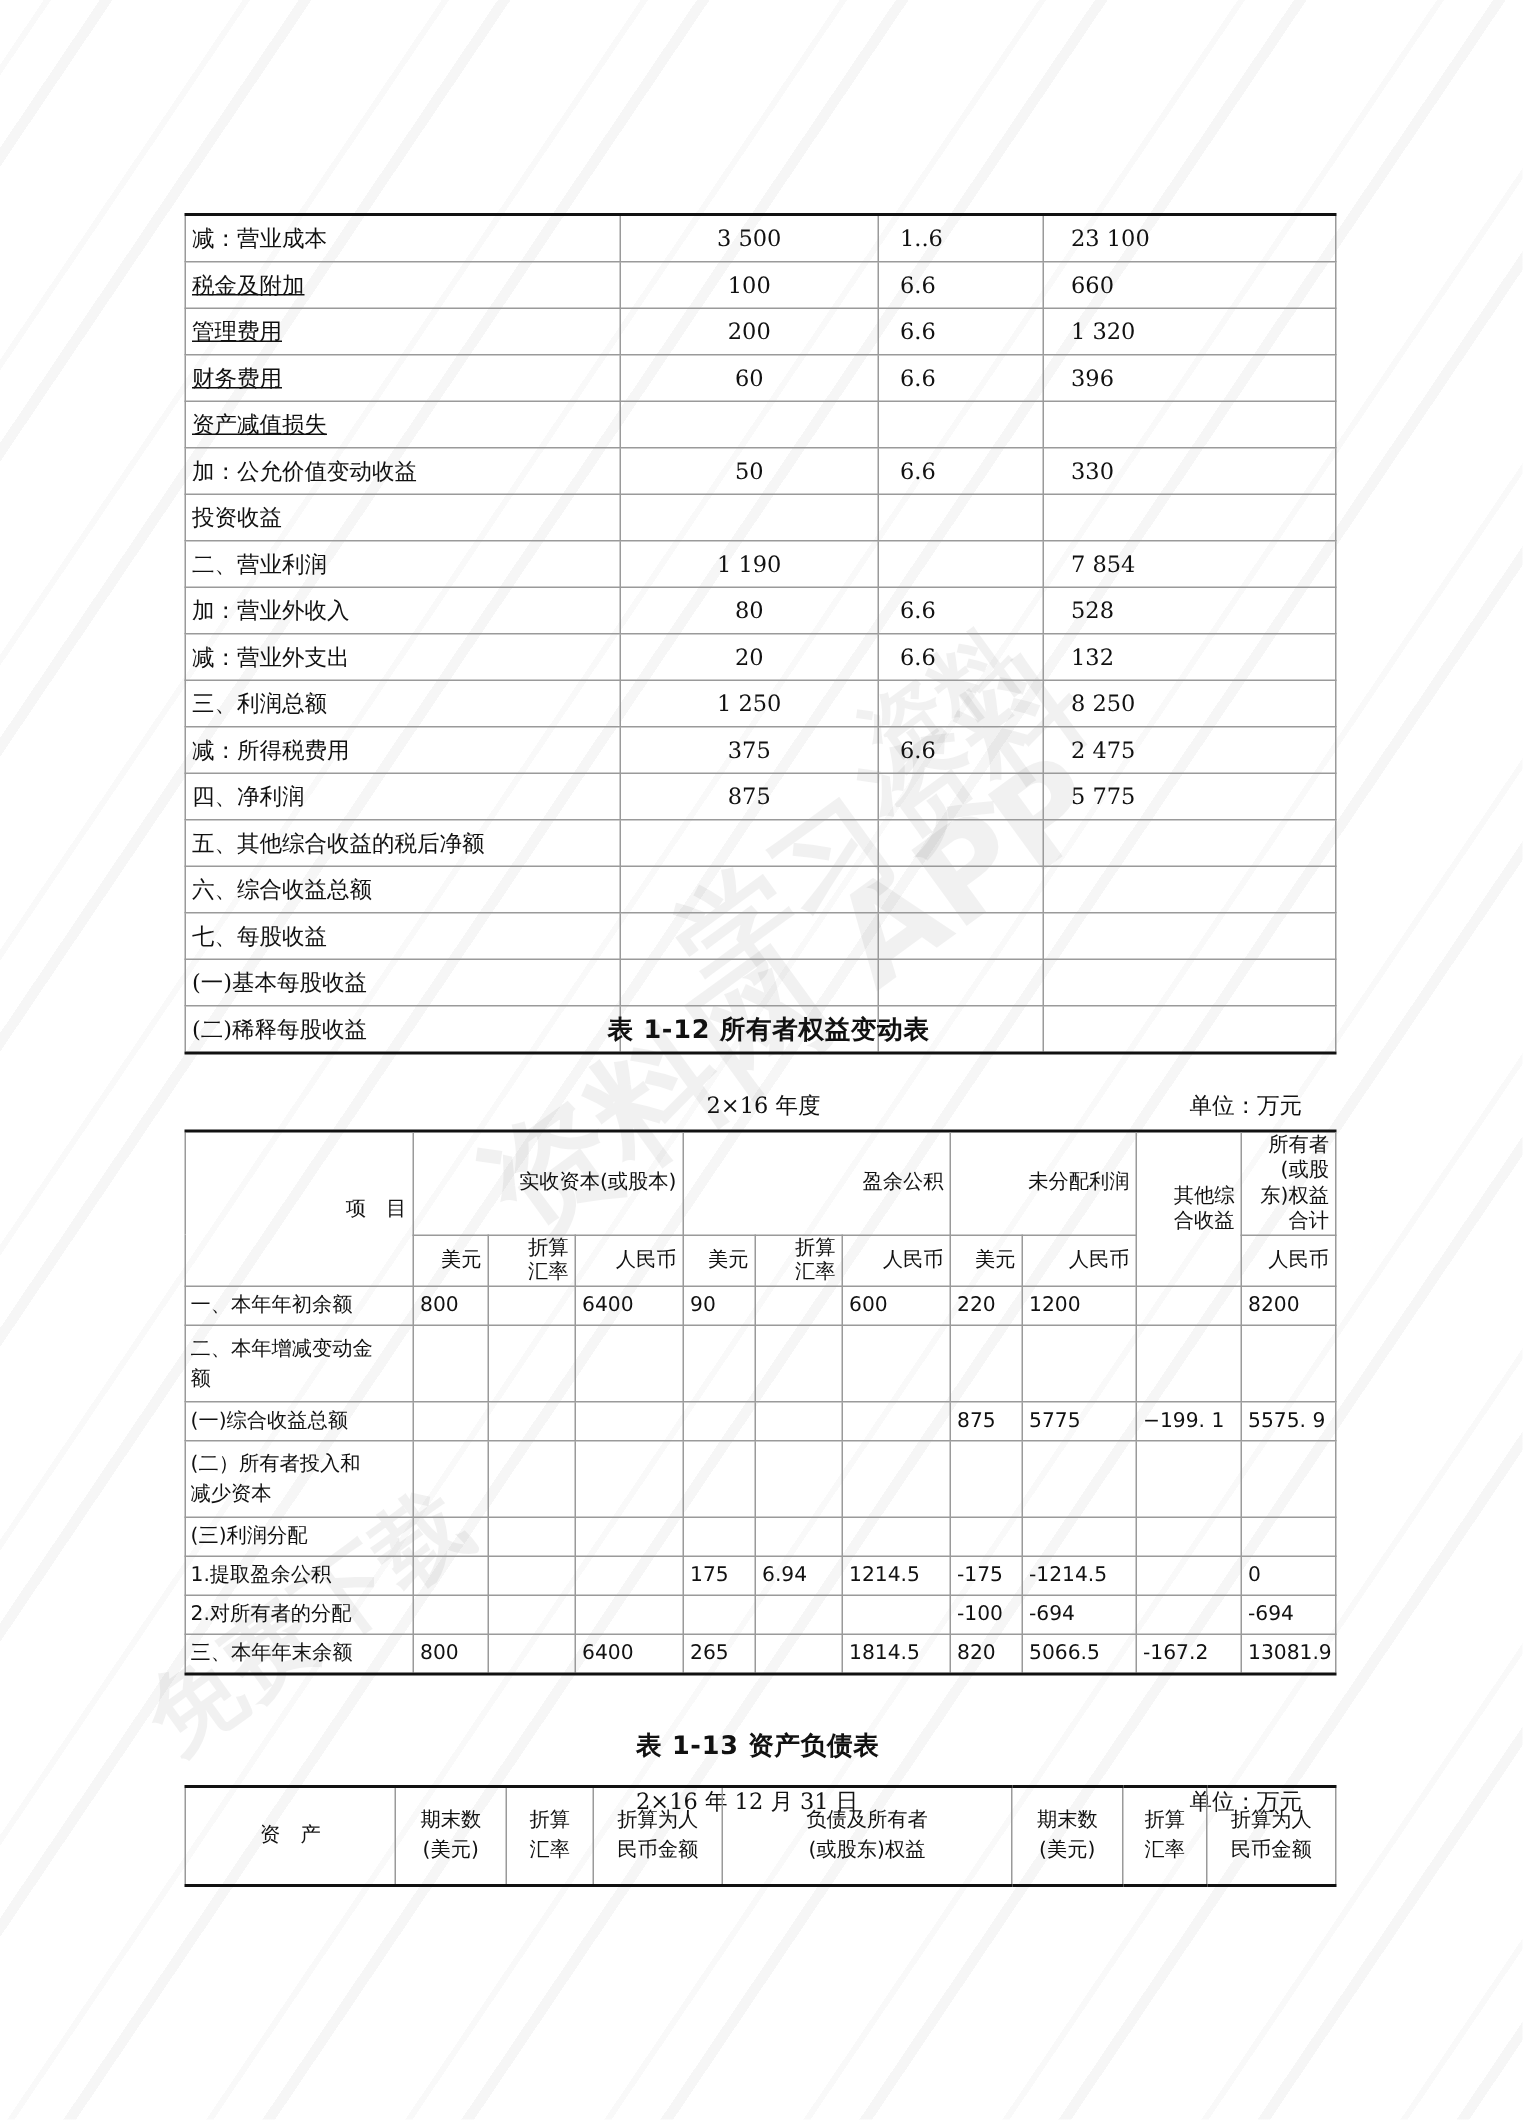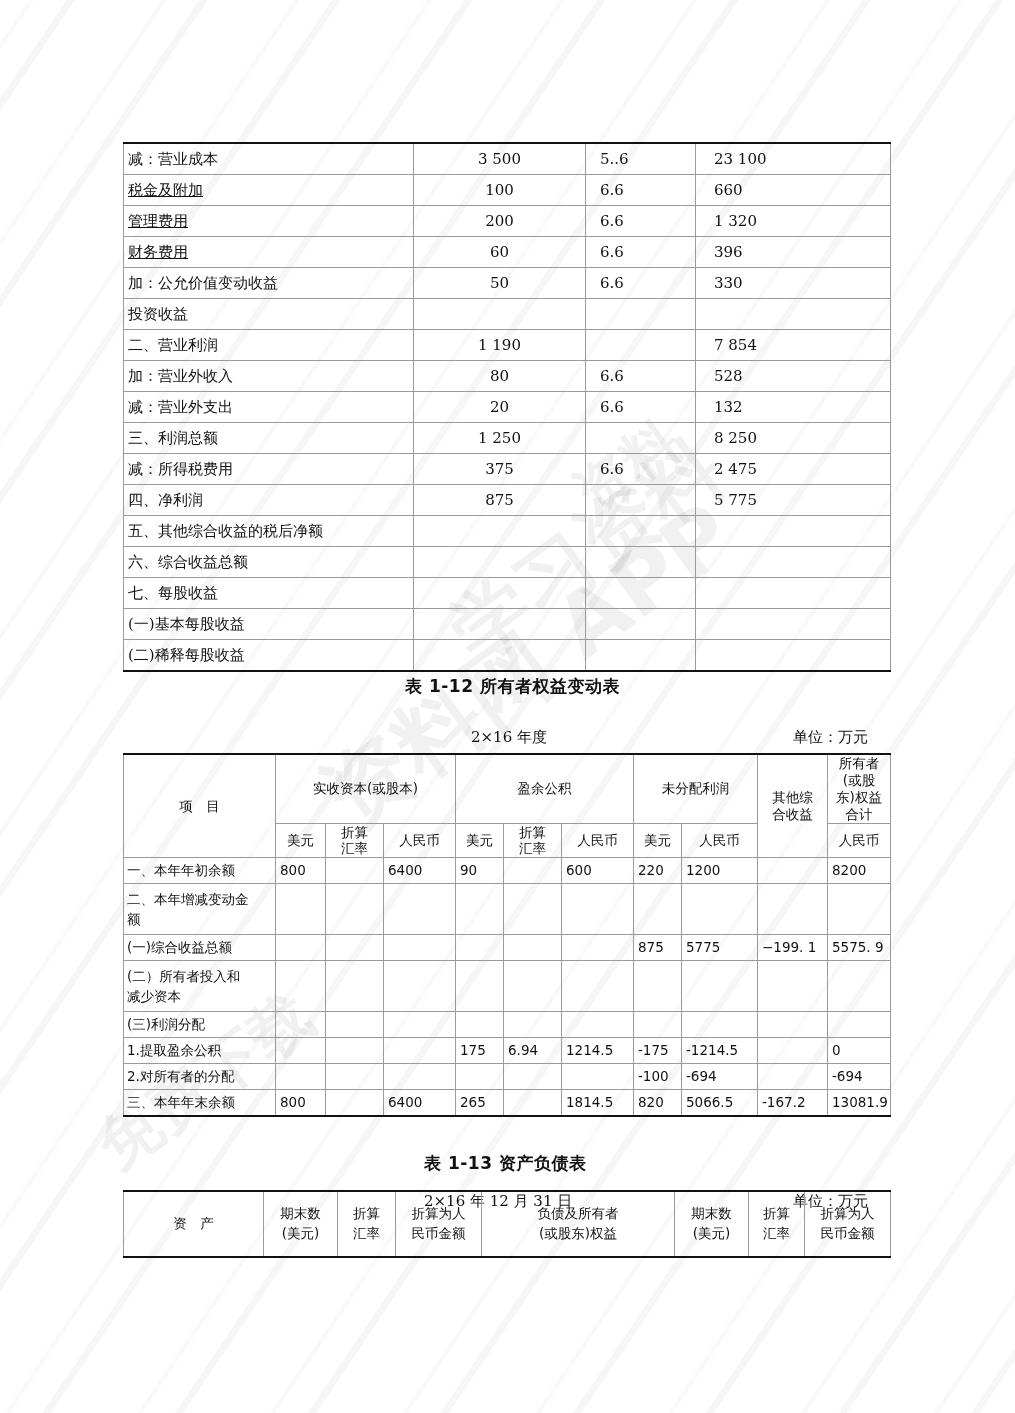--- a/index.html
+++ b/index.html
@@ -92,21 +92,21 @@
   }
   .subline{
     position:absolute;
     font-size:15px;
     white-space:nowrap;
   }
 
   
   #t2{left:123px;top:753px;width:767px;}
   #t2 td{height:25px;font-family:"DejaVu Sans","Liberation Sans",sans-serif;font-size:13.5px;}
-  #t2 .hd{text-align:center;vertical-align:middle;}
+  #t2 .hd{text-align:right;vertical-align:middle;}
   #t2 .item{text-align:left;padding-left:3px;}
   #t2 .val{text-align:left;padding-left:4px;}
 
   
   #t3{left:123px;top:1190px;width:767px;}
   #t3 td{
     height:64px;text-align:center;vertical-align:middle;
     font-family:"DejaVu Sans","Liberation Sans",sans-serif;
     font-size:13.5px;line-height:1.45;
   }
@@ -129,40 +129,46 @@
     <colgroup>
       <col class="c-item">
         <col class="c-usd">
         <col class="c-rate">
         <col class="c-rmb">
     </colgroup>
     <tbody id="t1-body">
         <tr>
           <td class="c-item ind1 rule-top">减：营业成本</td>
           <td class="c-usd rule-top">3 500</td>
-          <td class="c-rate rule-top">5..6</td>
+          <td class="c-rate rule-top">1..6</td>
           <td class="c-rmb rule-top">23  100</td>
         </tr>
         <tr>
           <td class="c-item ind2">税金及附加</td>
           <td class="c-usd">100</td>
           <td class="c-rate">6.6</td>
           <td class="c-rmb">660</td>
         </tr>
         <tr>
           <td class="c-item ind2">管理费用</td>
           <td class="c-usd">200</td>
           <td class="c-rate">6.6</td>
           <td class="c-rmb">1  320</td>
         </tr>
         <tr>
           <td class="c-item ind2">财务费用</td>
           <td class="c-usd">60</td>
           <td class="c-rate">6.6</td>
           <td class="c-rmb">396</td>
+        </tr>
+        <tr>
+          <td class="c-item ind2">资产减值损失</td>
+          <td class="c-usd"></td>
+          <td class="c-rate"></td>
+          <td class="c-rmb"></td>
         </tr>
         <tr>
           <td class="c-item ind1">加：公允价值变动收益</td>
           <td class="c-usd">50</td>
           <td class="c-rate">6.6</td>
           <td class="c-rmb">330</td>
         </tr>
         <tr>
           <td class="c-item ind0">投资收益</td>
           <td class="c-usd"></td>

